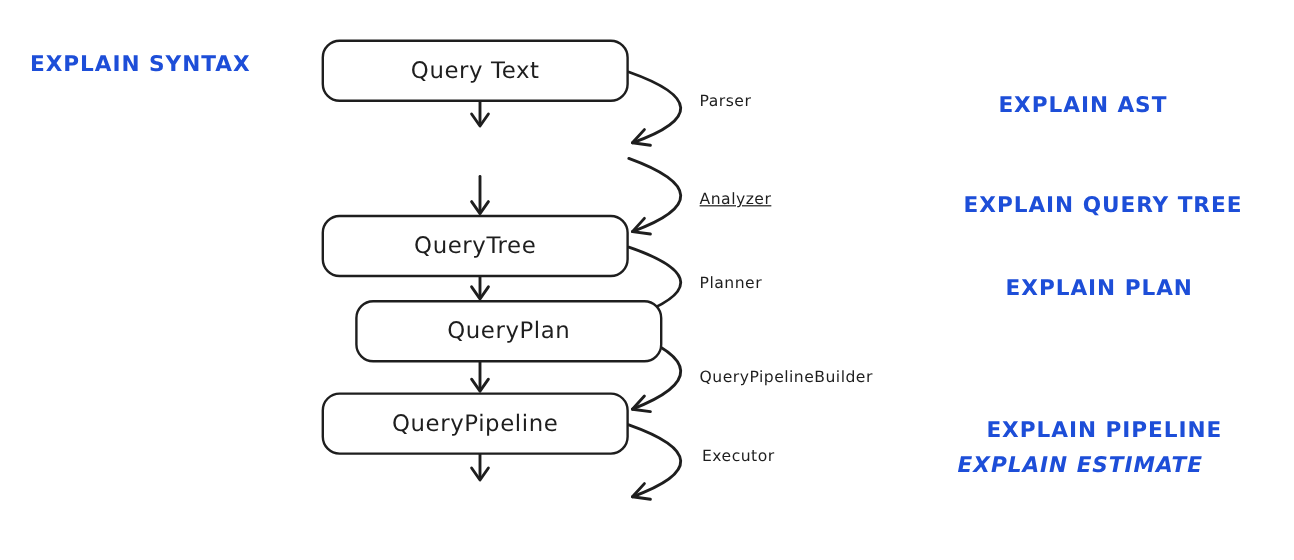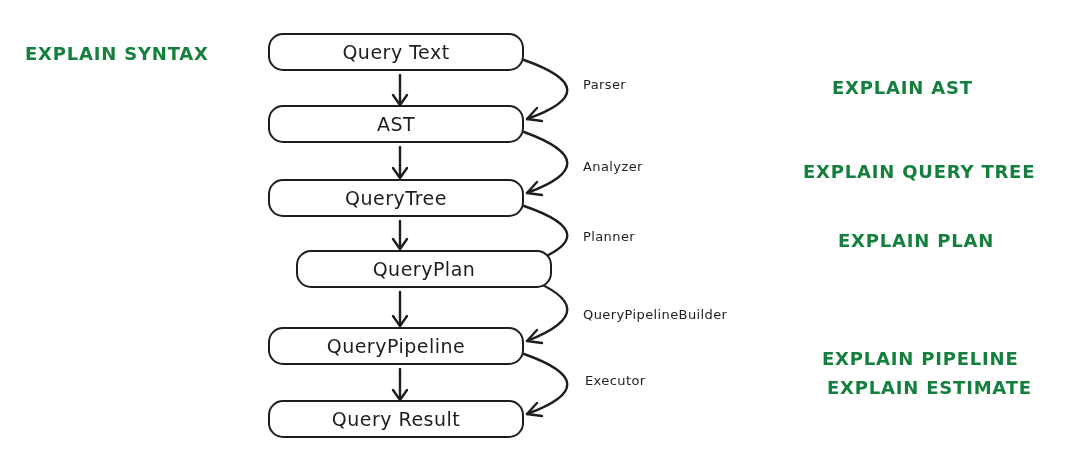--- a/index.html
+++ b/index.html
@@ -12,21 +12,21 @@
     width: 1078px;
     height: 467px;
     background: #ffffff;
     overflow: hidden;
     font-family: "DejaVu Sans", sans-serif;
   }
   .node {
     position: absolute;
     left: 268px;
     width: 256px;
-    height: 38px;
+    height: 52px;
     box-sizing: border-box;
     border: 2.4px solid #1e1e1e;
     border-radius: 15px;
     background: #ffffff;
     display: flex;
     align-items: center;
     justify-content: center;
     font-size: 19px;
     color: #1e1e1e;
     letter-spacing: 0.5px;
@@ -41,40 +41,40 @@
 
   .stage-label {
     position: absolute;
     font-size: 13px;
     color: #1e1e1e;
     letter-spacing: 0.4px;
     white-space: nowrap;
     z-index: 2;
   }
   .stage-parser   { left: 583px; top: 77px; }
-  .stage-analyzer { left: 583px; top: 159px; }
+  .stage-analyzer { left: 583px; top: 159px; text-decoration: underline; }
   .stage-planner  { left: 583px; top: 229px; }
   .stage-builder  { left: 583px; top: 307px; }
   .stage-executor { left: 585px; top: 373px; }
 
   .explain-label {
     position: absolute;
     font-size: 18px;
     font-weight: bold;
-    color: #15803d;
+    color: #1d4ed8;
     letter-spacing: 0.8px;
     white-space: nowrap;
     z-index: 2;
   }
   .explain-syntax    { left: 25px;  top: 43px; }
   .explain-ast       { left: 832px; top: 77px; }
   .explain-querytree { left: 803px; top: 161px; text-align: right; }
   .explain-plan      { left: 838px; top: 230px; }
   .explain-pipeline  { left: 822px; top: 308px; margin-top: 40px; }
-  .explain-estimate  { left: 827px; top: 377px; }
+  .explain-estimate  { left: 798px; top: 377px; font-style: italic; }
 
   svg.arrows {
     position: absolute;
     left: 0;
     top: 0;
     z-index: 1;
   }
   svg.arrows path {
     fill: none;
     stroke: #1e1e1e;
@@ -89,25 +89,23 @@
 <div class="canvas">
 
   <div class="explain-label explain-syntax">EXPLAIN SYNTAX</div>
   <div class="explain-label explain-ast">EXPLAIN AST</div>
   <div class="explain-label explain-querytree">EXPLAIN QUERY TREE</div>
   <div class="explain-label explain-plan">EXPLAIN PLAN</div>
   <div class="explain-label explain-pipeline">EXPLAIN PIPELINE</div>
   <div class="explain-label explain-estimate">EXPLAIN ESTIMATE</div>
 
   <div class="node node-query-text">Query Text</div>
-  <div class="node node-ast">AST</div>
   <div class="node node-query-tree">QueryTree</div>
   <div class="node node-query-plan">QueryPlan</div>
   <div class="node node-query-pipeline">QueryPipeline</div>
-  <div class="node node-query-result">Query Result</div>
 
   <div class="stage-label stage-parser">Parser</div>
   <div class="stage-label stage-analyzer">Analyzer</div>
   <div class="stage-label stage-planner">Planner</div>
   <div class="stage-label stage-builder">QueryPipelineBuilder</div>
   <div class="stage-label stage-executor">Executor</div>
 
   <svg class="arrows" width="1078" height="467" viewBox="0 0 1078 467">
 
     <g>

